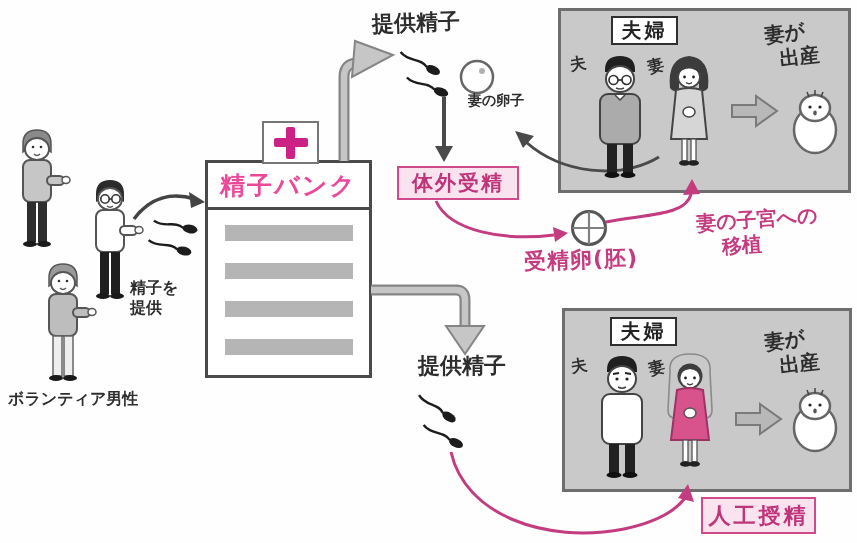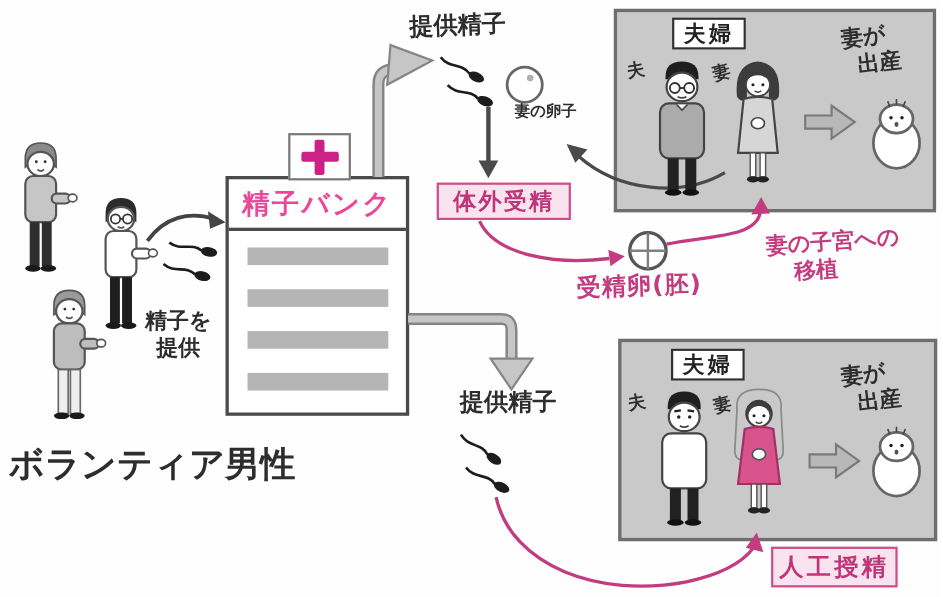--- a/index.html
+++ b/index.html
@@ -262,19 +262,19 @@
   <div class="lbl ink" style="left:571px;top:356px;font-size:16px;transform:rotate(-10deg);">夫</div>
   <div class="lbl ink" style="left:649px;top:358px;font-size:16px;transform:rotate(-14deg);">妻</div>
   <div class="lbl ink twoline" style="left:766px;top:327px;font-size:20px;transform:rotate(-7deg);">
     <span>妻が</span>
     <span class="l2" style="margin-left:12px;">出産</span>
   </div>
 
   <div class="lbl ink" style="left:418px;top:351px;font-size:22px;">提供精子</div>
   <div class="pink-box" style="left:701px;top:497px;width:115px;height:37px;font-size:22px;letter-spacing:3px;">人工授精</div>
 
-  <div class="lbl ink twoline" style="left:130px;top:279px;font-size:20px;text-align:center;width:64px;">
+  <div class="lbl ink twoline" style="left:130px;top:279px;font-size:16px;width:64px;font-family:Liberation Mono, monospace;">
     <span>精子を</span>
     <span class="l2">提供</span>
   </div>
-  <div class="lbl ink" style="left:8px;top:389px;font-size:32px;margin-top:12px;">ボランティア男性</div>
+  <div class="lbl ink" style="left:8px;top:389px;font-size:16px;">ボランティア男性</div>
 
 </div>
 
 </body></html>

